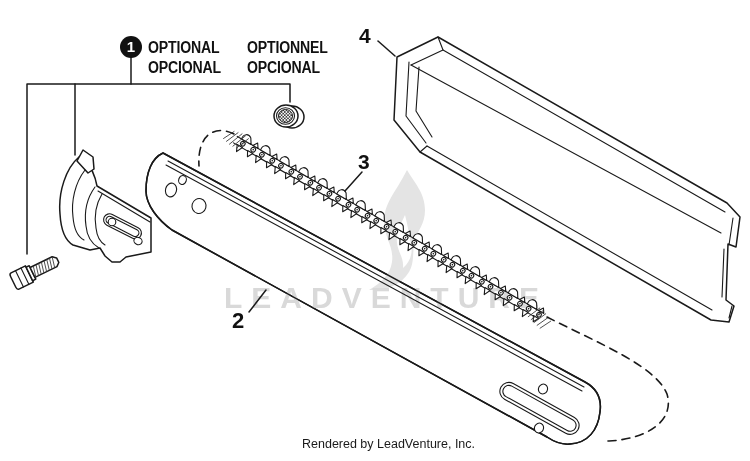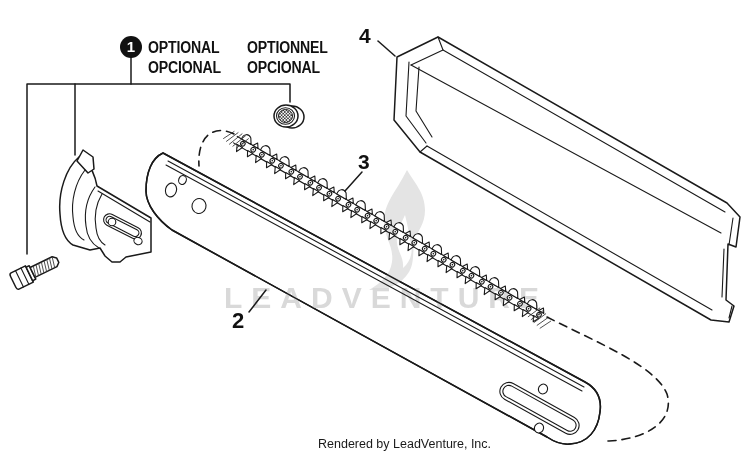--- a/index.html
+++ b/index.html
@@ -15,21 +15,21 @@
   .hatch{stroke:#3a3a3a;stroke-width:0.8;}
   .wmtext{fill:#d9d9d9;font-weight:600;font-size:30px;letter-spacing:9px;}
   .wmflame{fill:#e4e4e4;}
   
   .badge{position:absolute;left:120px;top:36px;width:22px;height:22px;border-radius:50%;
          background:#111;color:#fff;font-weight:bold;font-size:15px;line-height:22px;
          text-align:center;}
   .opt{position:absolute;color:#111;font-weight:bold;font-size:16px;letter-spacing:-0.2px;
        transform:scaleX(0.88);transform-origin:0 0;white-space:nowrap;}
   .pnum{position:absolute;color:#111;font-weight:bold;font-size:21px;}
-  .footer{position:absolute;left:318px;top:437px;color:#1a1a1a;font-size:12.5px;}
+  .footer{position:absolute;left:302px;top:437px;color:#1a1a1a;font-size:12.5px;}
 </style>
 </head>
 <body>
 
 <div class="stage">
 
 <svg width="750" height="461" viewBox="0 0 750 461">
   <defs>
     <pattern id="xh" width="3.2" height="3.2" patternUnits="userSpaceOnUse">
       <path d="M0,0 L3.2,3.2 M3.2,0 L0,3.2" stroke="#222" stroke-width="0.7"></path>

